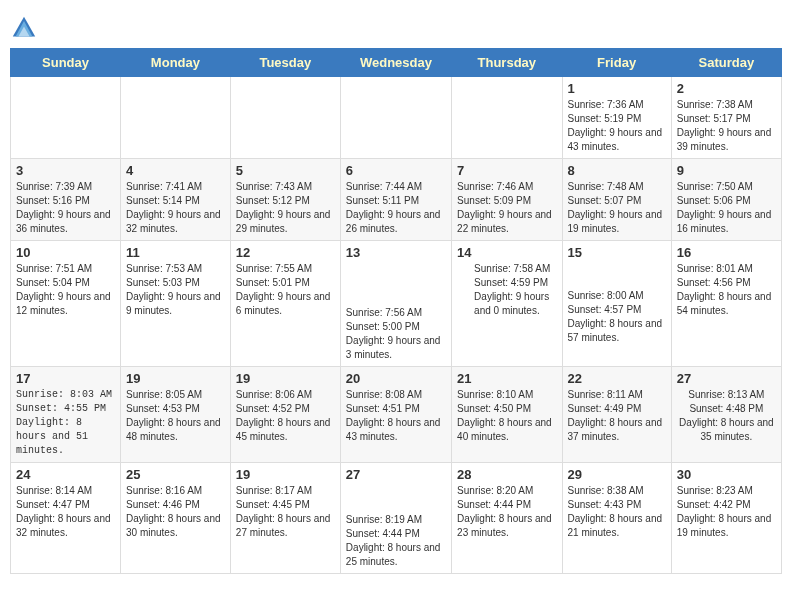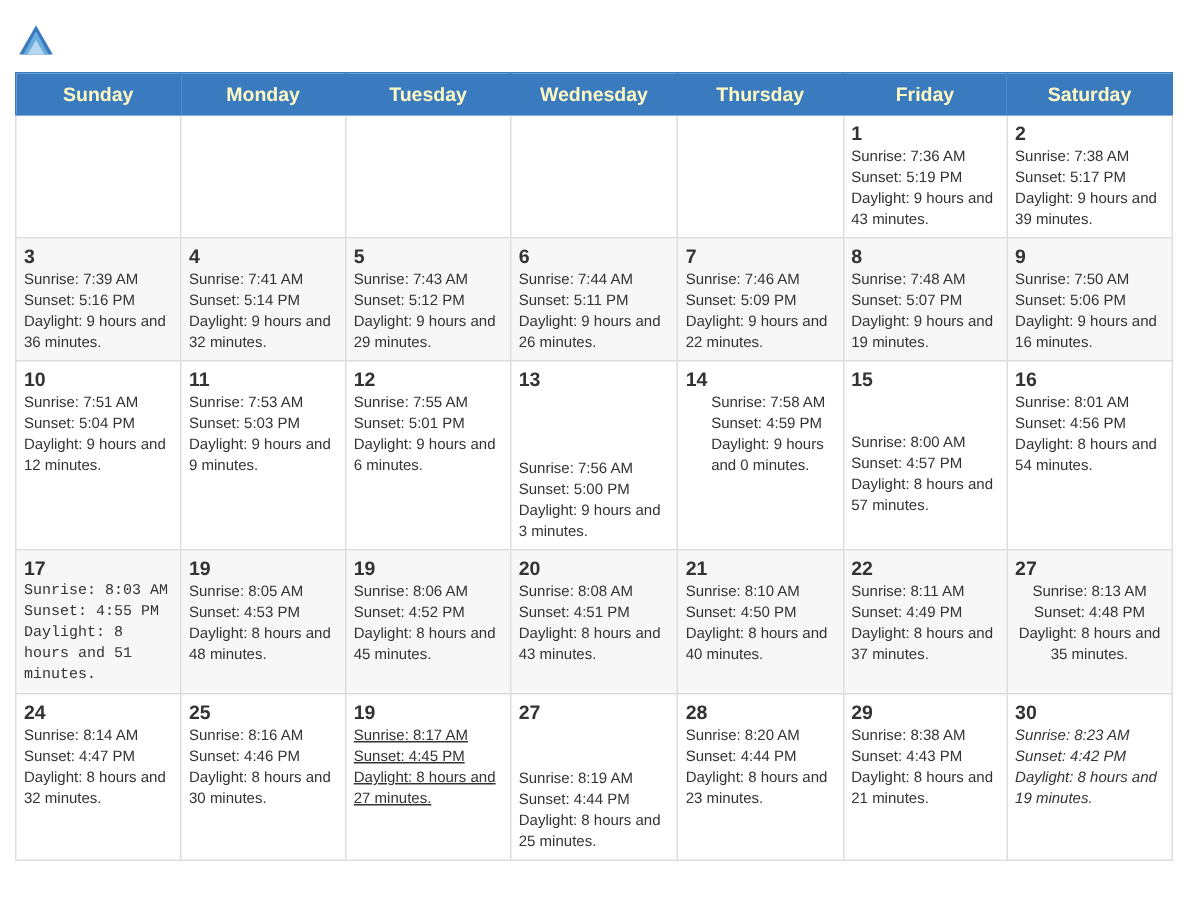--- a/index.html
+++ b/index.html
@@ -291,21 +291,21 @@
 Daylight: 8 hours and 32 minutes.</div>
         </td>
         <td>
           <span class="day-number">25</span>
           <div class="day-info" style="white-space: pre-line;">Sunrise: 8:16 AM
 Sunset: 4:46 PM
 Daylight: 8 hours and 30 minutes.</div>
         </td>
         <td>
           <span class="day-number">19</span>
-          <div class="day-info" style="white-space: pre-line; text-decoration: underline;">Sunrise: 8:17 AM
+          <div class="day-info" style="white-space: pre-line;">Sunrise: 8:17 AM
 Sunset: 4:45 PM
 Daylight: 8 hours and 27 minutes.</div>
         </td>
         <td>
           <span class="day-number">27</span>
           <div class="day-info" style="white-space: pre-line; margin-top: 31px;">Sunrise: 8:19 AM
 Sunset: 4:44 PM
 Daylight: 8 hours and 25 minutes.</div>
         </td>
         <td>
@@ -315,19 +315,19 @@
 Daylight: 8 hours and 23 minutes.</div>
         </td>
         <td>
           <span class="day-number">29</span>
           <div class="day-info" style="white-space: pre-line;">Sunrise: 8:38 AM
 Sunset: 4:43 PM
 Daylight: 8 hours and 21 minutes.</div>
         </td>
         <td>
           <span class="day-number">30</span>
-          <div class="day-info" style="white-space: pre-line; font-style: italic;">Sunrise: 8:23 AM
+          <div class="day-info" style="white-space: pre-line;">Sunrise: 8:23 AM
 Sunset: 4:42 PM
 Daylight: 8 hours and 19 minutes.</div>
         </td>
       </tr>
     </tbody>
 </table>
 
 </body></html>

